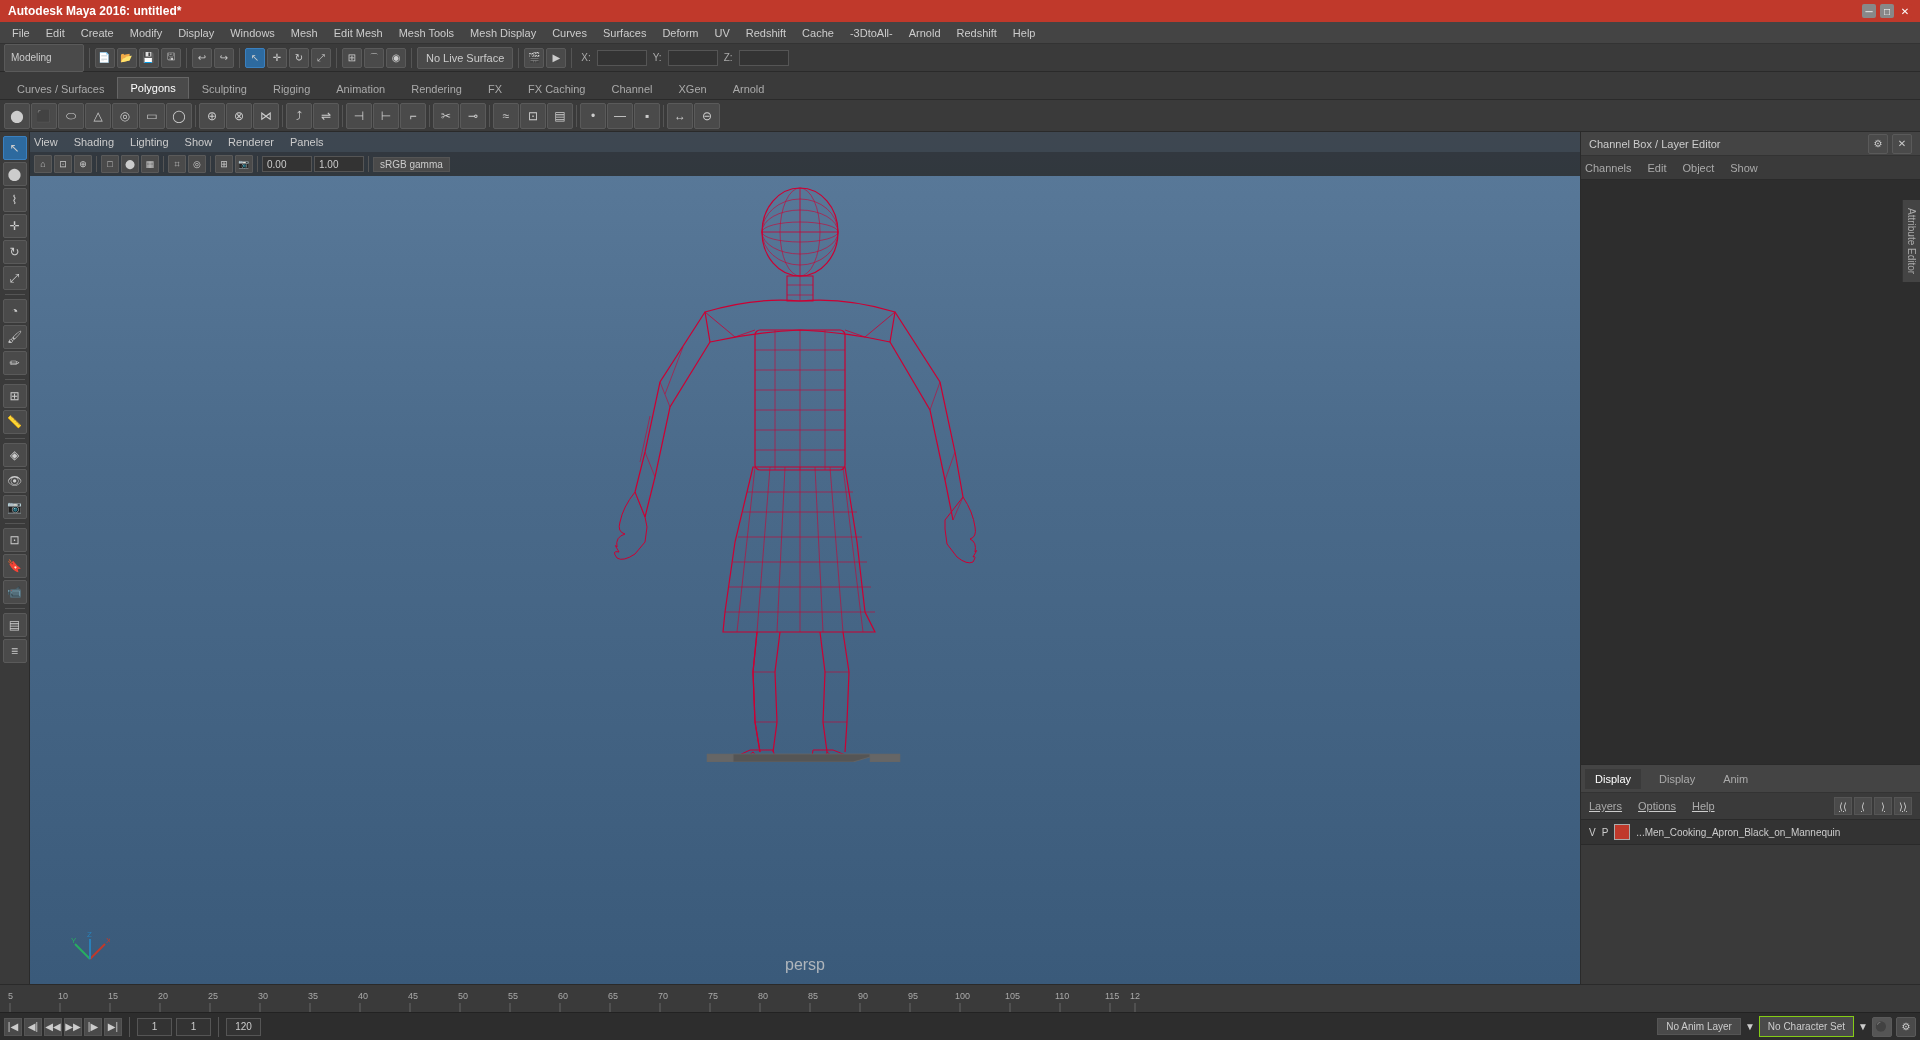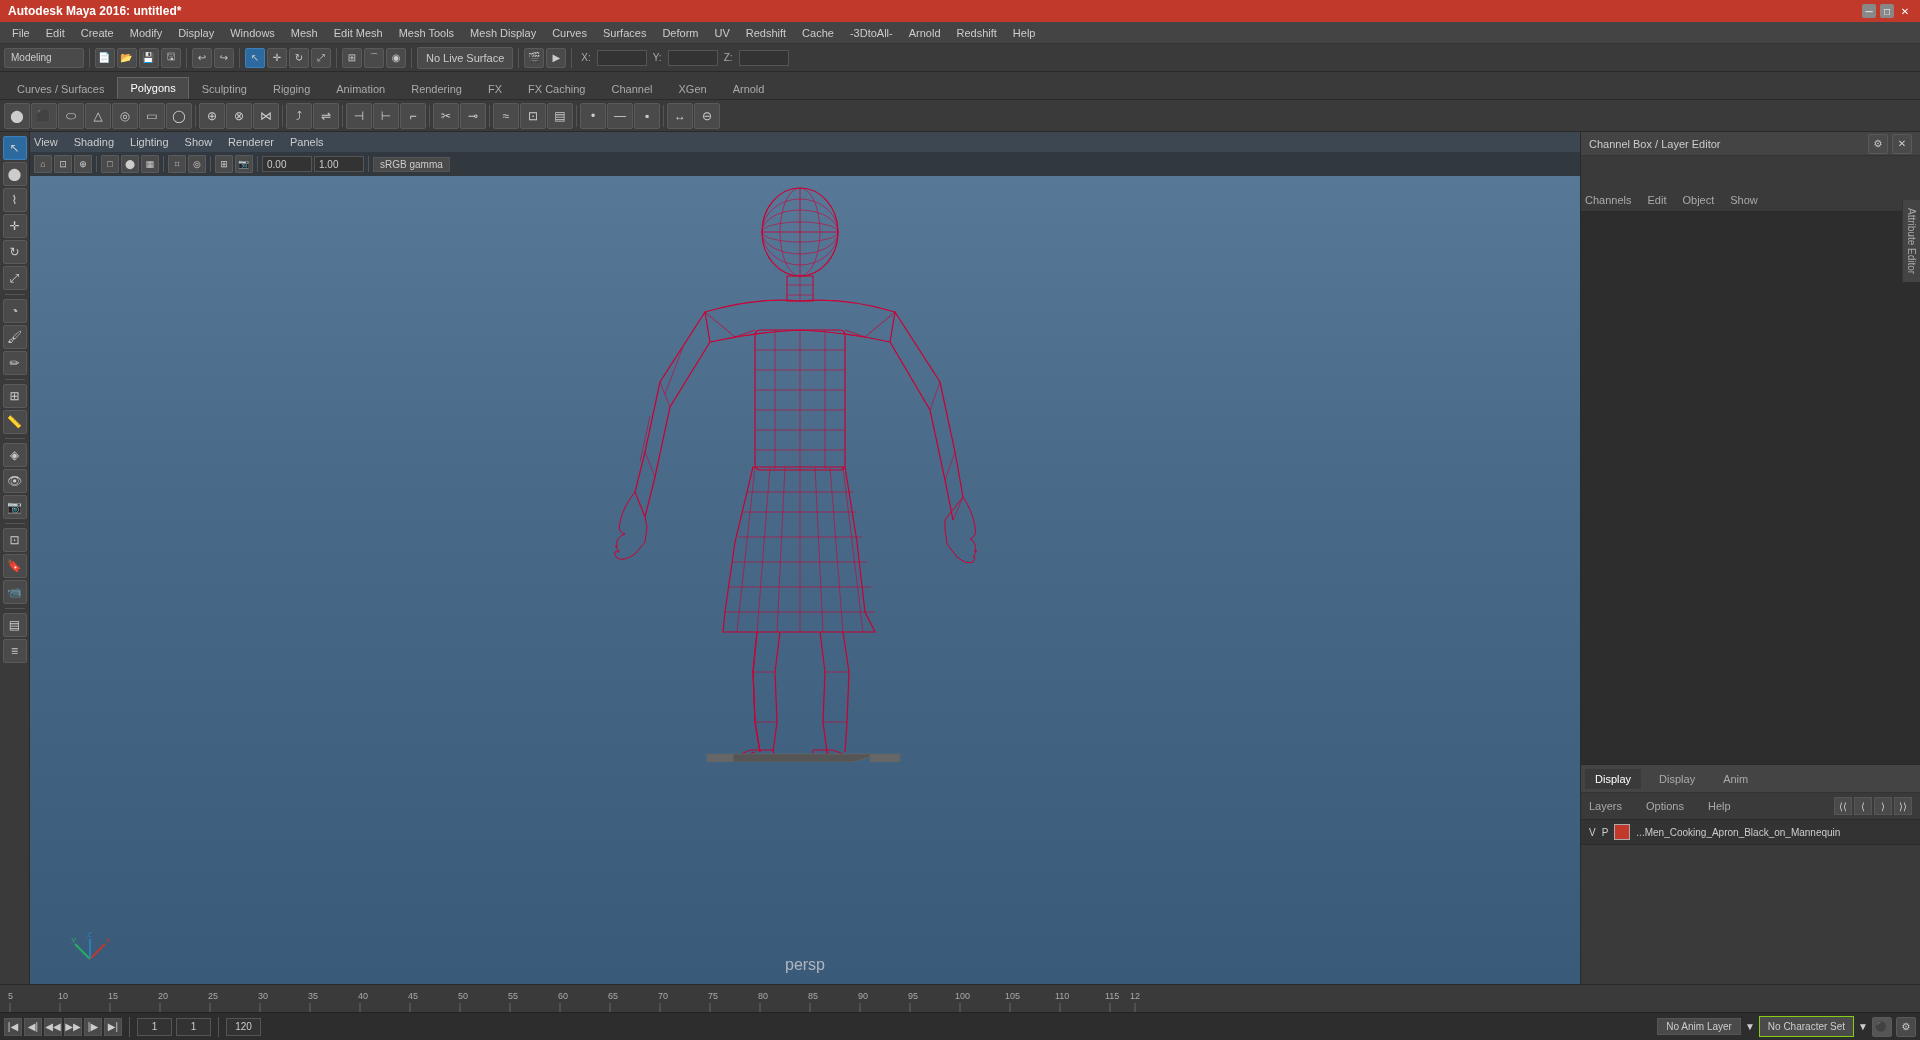--- a/index.html
+++ b/index.html
@@ -10,21 +10,21 @@
     #title-bar .title { color: white; font-size: 12px; font-weight: bold; }
     #title-bar .win-controls { display: flex; gap: 4px; }
     #title-bar .win-btn { width: 14px; height: 14px; border-radius: 2px; background: #888; border: none; cursor: pointer; font-size: 10px; color: white; display: flex; align-items: center; justify-content: center; }
 
     
     #menu-bar { background: #444; height: 22px; display: flex; align-items: center; padding: 0 4px; border-bottom: 1px solid #333; }
     #menu-bar span { color: #ccc; padding: 2px 8px; cursor: pointer; font-size: 11px; }
 
     
     #toolbar1 { background: #3a3a3a; height: 28px; display: flex; align-items: center; padding: 0 4px; gap: 2px; border-bottom: 1px solid #2a2a2a; }
-    .toolbar-item { background: #4a4a4a; border: 1px solid #5a5a5a; color: #ccc; padding: 2px 6px; font-size: 10px; cursor: pointer; height: 20px; display: flex; align-items: center; border-radius: 2px; }
+    .toolbar-item { background: #4a4a4a; border: 1px solid #5a5a5a; color: #ccc; padding: 2px 6px; font-size: 10px; cursor: pointer; height: 28px; display: flex; align-items: center; border-radius: 2px; }
     .toolbar-sep { width: 1px; height: 20px; background: #555; margin: 0 3px; }
     .toolbar-btn { width: 20px; height: 20px; background: #4a4a4a; border: 1px solid #5a5a5a; display: flex; align-items: center; justify-content: center; cursor: pointer; border-radius: 2px; font-size: 10px; color: #ccc; }
     .toolbar-btn.active { background: #2d6a9f; border-color: #3a80bf; }
     #no-live { background: #4a4a4a; border: 1px solid #5a5a5a; color: #ccc; padding: 2px 8px; font-size: 11px; cursor: pointer; height: 22px; display: flex; align-items: center; border-radius: 2px; }
 
     
     #mode-tabs { background: #3a3a3a; height: 28px; display: flex; align-items: flex-end; padding: 0 4px; border-bottom: 1px solid #2a2a2a; }
     .mode-tab { padding: 4px 12px; font-size: 11px; cursor: pointer; color: #aaa; border: 1px solid transparent; border-bottom: none; background: transparent; }
     .mode-tab.active { background: #4a4a4a; color: #fff; border-color: #666; border-bottom: 1px solid #4a4a4a; }
 
@@ -58,30 +58,30 @@
     
     #persp-label { position: absolute; bottom: 10px; left: 50%; transform: translateX(-50%); color: #ccc; font-size: 16px; opacity: 0.8; }
 
     
     #axis-indicator { position: absolute; bottom: 15px; left: 40px; width: 40px; height: 40px; }
 
     
     #right-panel { width: 340px; background: #3a3a3a; border-left: 1px solid #2a2a2a; display: flex; flex-direction: column; }
     #right-panel-header { background: #444; height: 24px; display: flex; align-items: center; justify-content: space-between; padding: 0 8px; border-bottom: 1px solid #333; }
     #right-panel-header .title { color: #ccc; font-size: 11px; }
-    #channel-tabs { background: #3a3a3a; height: 24px; display: flex; align-items: center; padding: 0 4px; gap: 16px; border-bottom: 1px solid #2a2a2a; margin-top: 32px; }
+    #channel-tabs { background: #3a3a3a; height: 24px; display: flex; align-items: center; padding: 0 4px; gap: 16px; border-bottom: 1px solid #2a2a2a; }
     #channel-tabs span { color: #aaa; font-size: 11px; cursor: pointer; }
     #channel-content { flex: 1; background: #2d2d2d; }
 
     
     #right-bottom { height: 220px; background: #3a3a3a; border-top: 1px solid #2a2a2a; display: flex; flex-direction: column; }
     #display-tabs { background: #444; height: 28px; display: flex; align-items: center; padding: 0 4px; gap: 8px; border-bottom: 1px solid #333; }
     .disp-tab { padding: 4px 10px; font-size: 11px; cursor: pointer; color: #aaa; }
     .disp-tab.active { color: #fff; background: #3a3a3a; }
-    #layers-header { display: flex; align-items: center; padding: 4px 8px; gap: 24px; border-bottom: 1px solid #2a2a2a; }
+    #layers-header { display: flex; align-items: center; padding: 4px 8px; gap: 16px; border-bottom: 1px solid #2a2a2a; text-decoration: underline; }
     #layers-header span { color: #aaa; font-size: 11px; cursor: pointer; }
     #layer-controls { display: flex; gap: 2px; margin-left: auto; }
     .layer-ctrl-btn { width: 18px; height: 18px; background: #4a4a4a; border: 1px solid #555; display: flex; align-items: center; justify-content: center; font-size: 10px; cursor: pointer; color: #ccc; }
     #layer-item { display: flex; align-items: center; padding: 4px 8px; gap: 6px; background: #333; border-bottom: 1px solid #2a2a2a; }
     .layer-v { color: #ccc; font-size: 10px; cursor: pointer; }
     .layer-color { width: 16px; height: 16px; background: #c0392b; border: 1px solid #aaa; cursor: pointer; }
     .layer-name { color: #ccc; font-size: 10px; flex: 1; }
 
     
     #right-vertical { position: fixed; right: 0; top: 200px; writing-mode: vertical-rl; text-orientation: mixed; background: #444; color: #aaa; font-size: 10px; padding: 8px 3px; border-left: 1px solid #333; cursor: pointer; }

